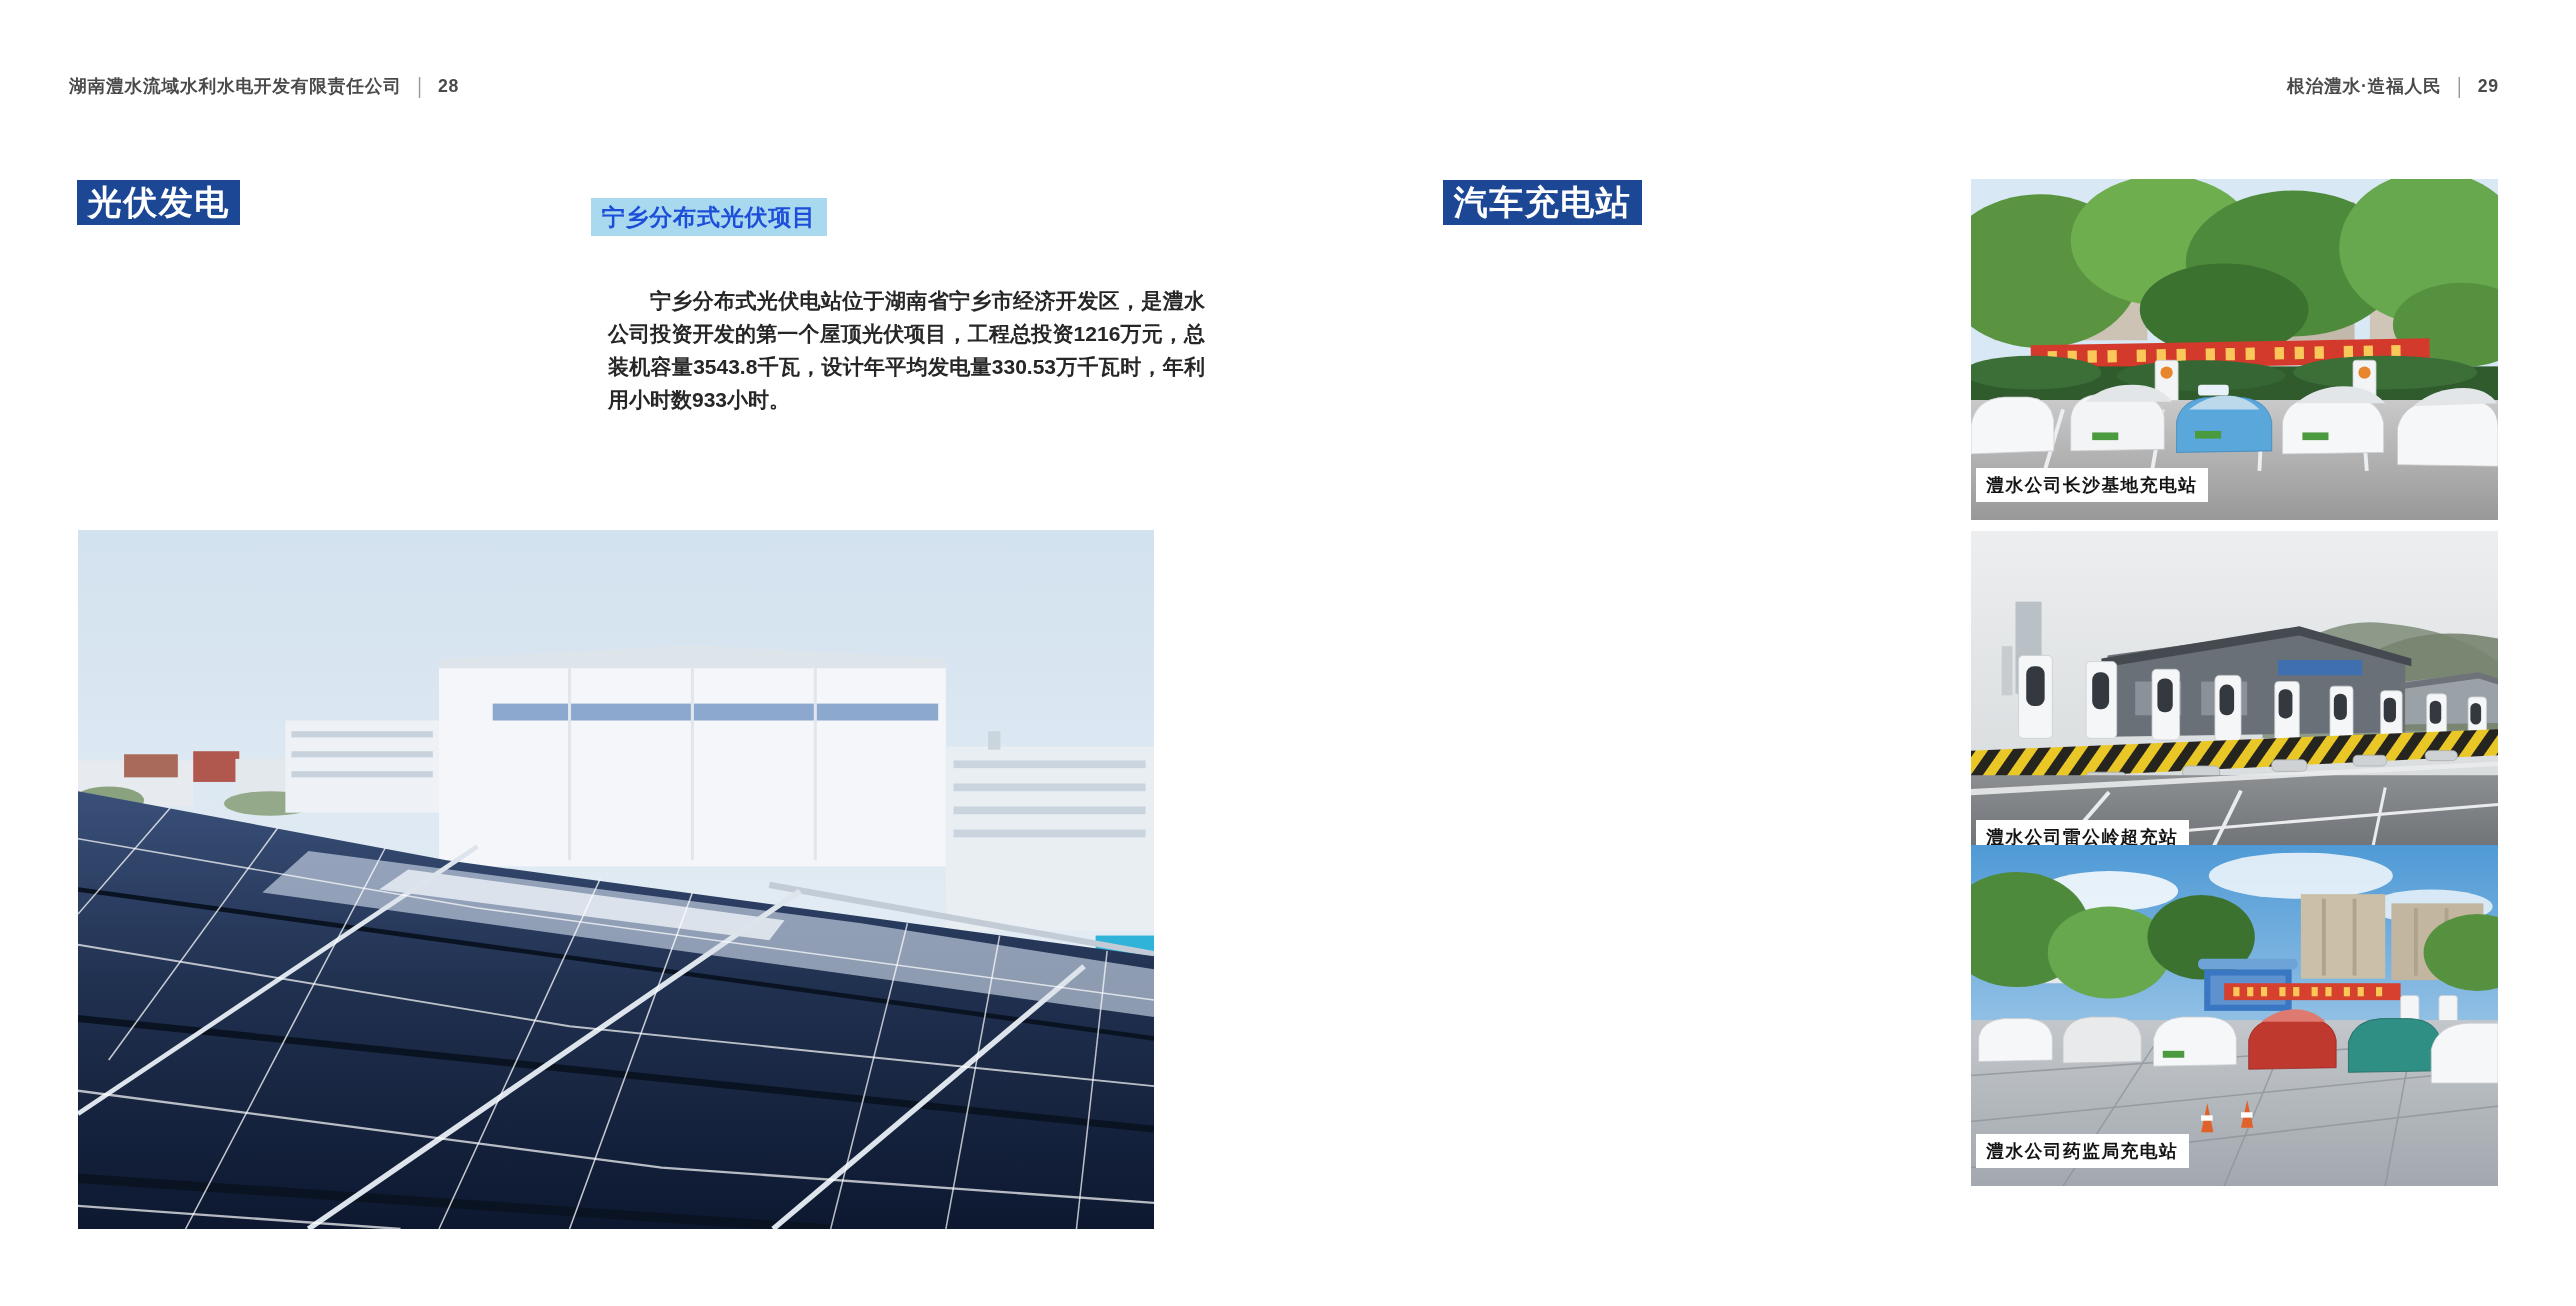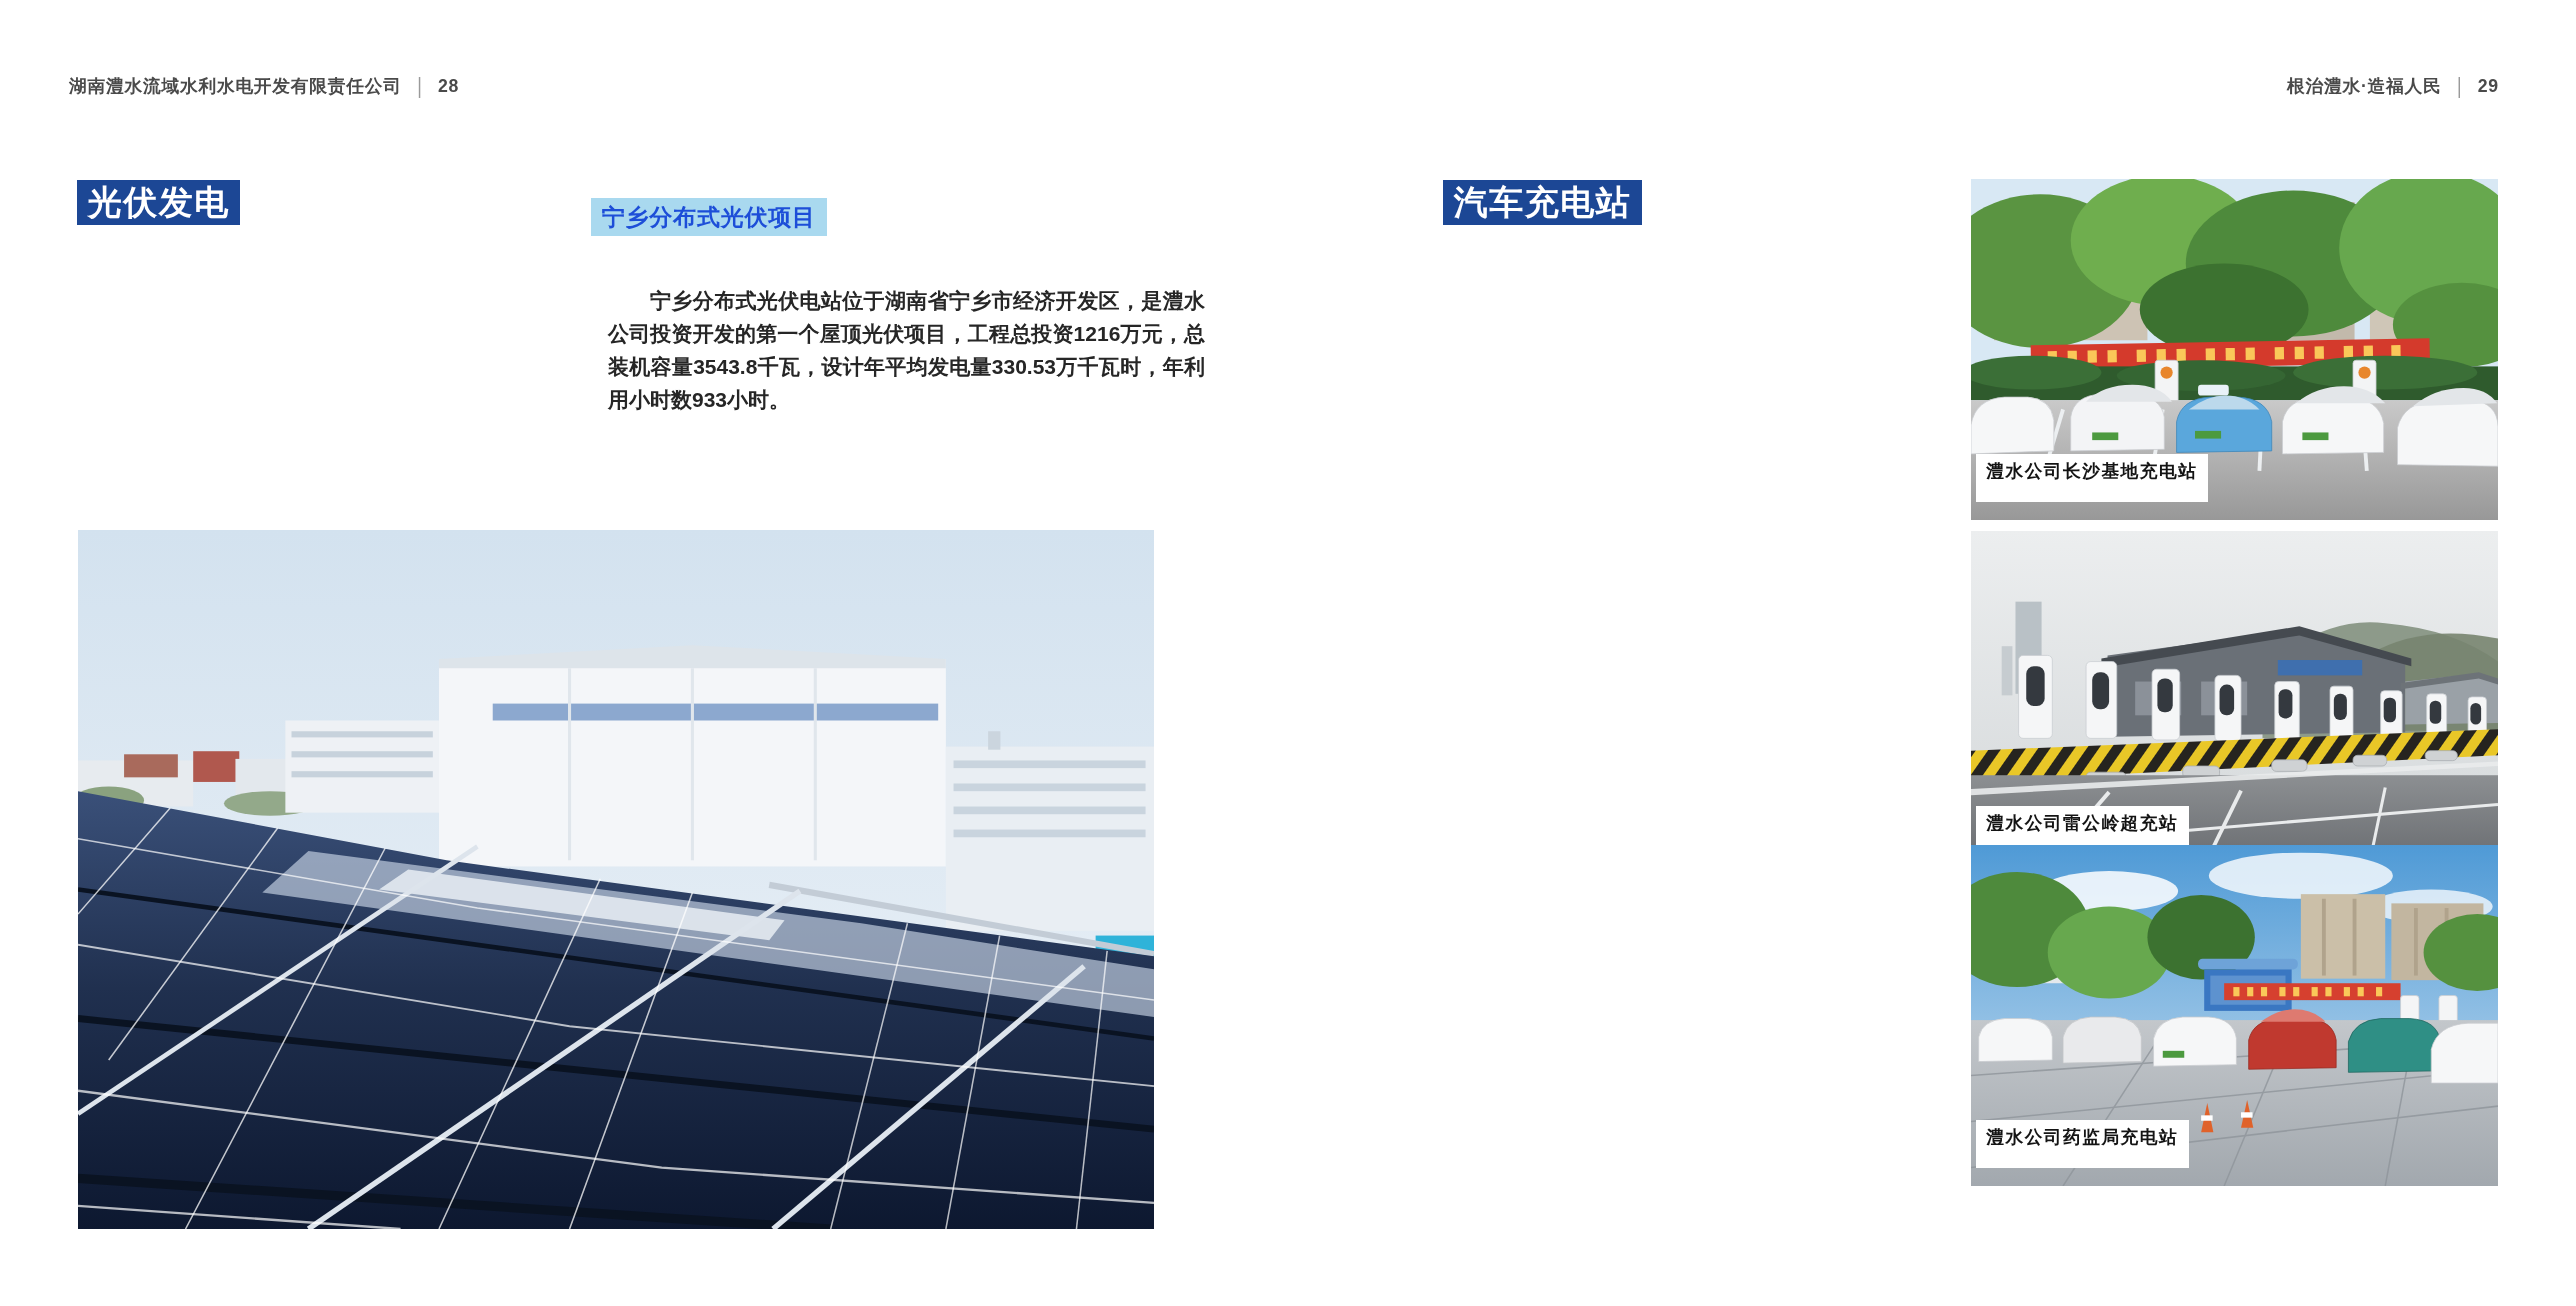--- a/index.html
+++ b/index.html
@@ -35,21 +35,21 @@
   #copy-ev{left:1442px;top:323px;width:435px;font-size:21px;line-height:33px;}
   
   .photo{position:absolute;overflow:hidden;background:#dfe6ec;}
   .photo svg{display:block;width:100%;height:100%;}
   #photo-pv{left:78px;top:530px;width:1076px;height:699px;}
   .photo-r{left:1971px;width:527px;height:341px;}
   #photo-ev1{top:179px;}
   #photo-ev2{top:531px;}
   #photo-ev3{top:845px;}
   .photo-caption{
-    position:absolute;left:4.6px;bottom:18.4px;height:48px;line-height:34px;
+    position:absolute;left:4.6px;bottom:18.4px;height:34px;line-height:34px;
     background:#ffffff;color:#141414;font-size:17.7px;font-weight:700;
     padding:0 10.7px;letter-spacing:1.5px;white-space:nowrap;
   }
 </style>
 </head>
 <body>
 
 <div id="spread">
 
   <div class="runhead" id="runhead-left">

